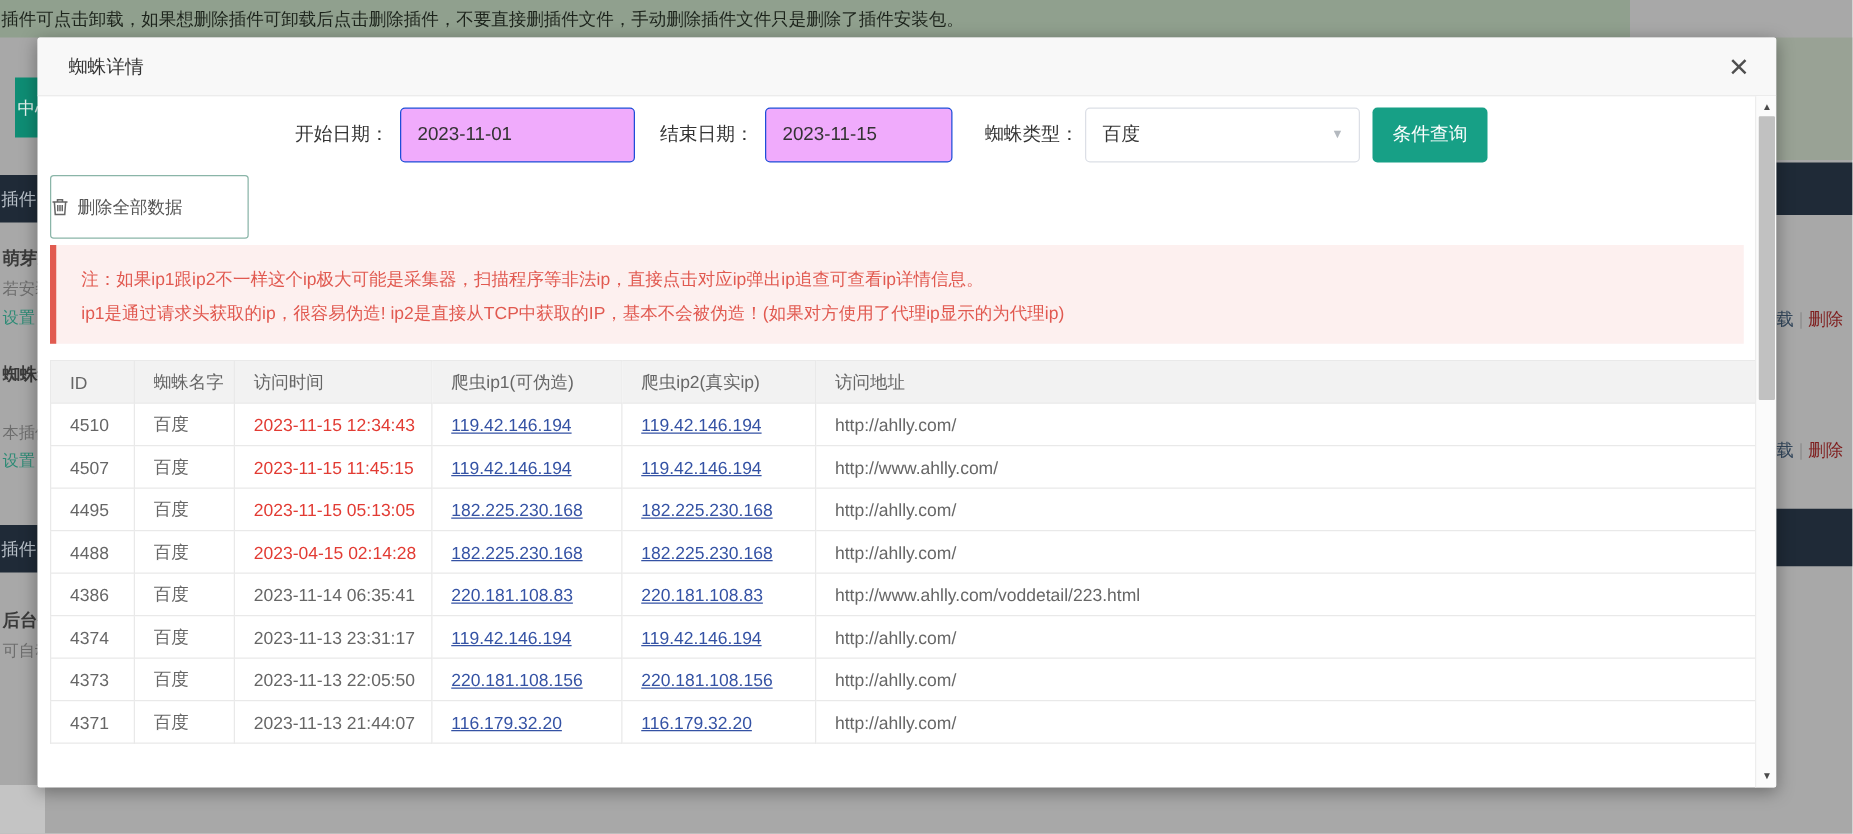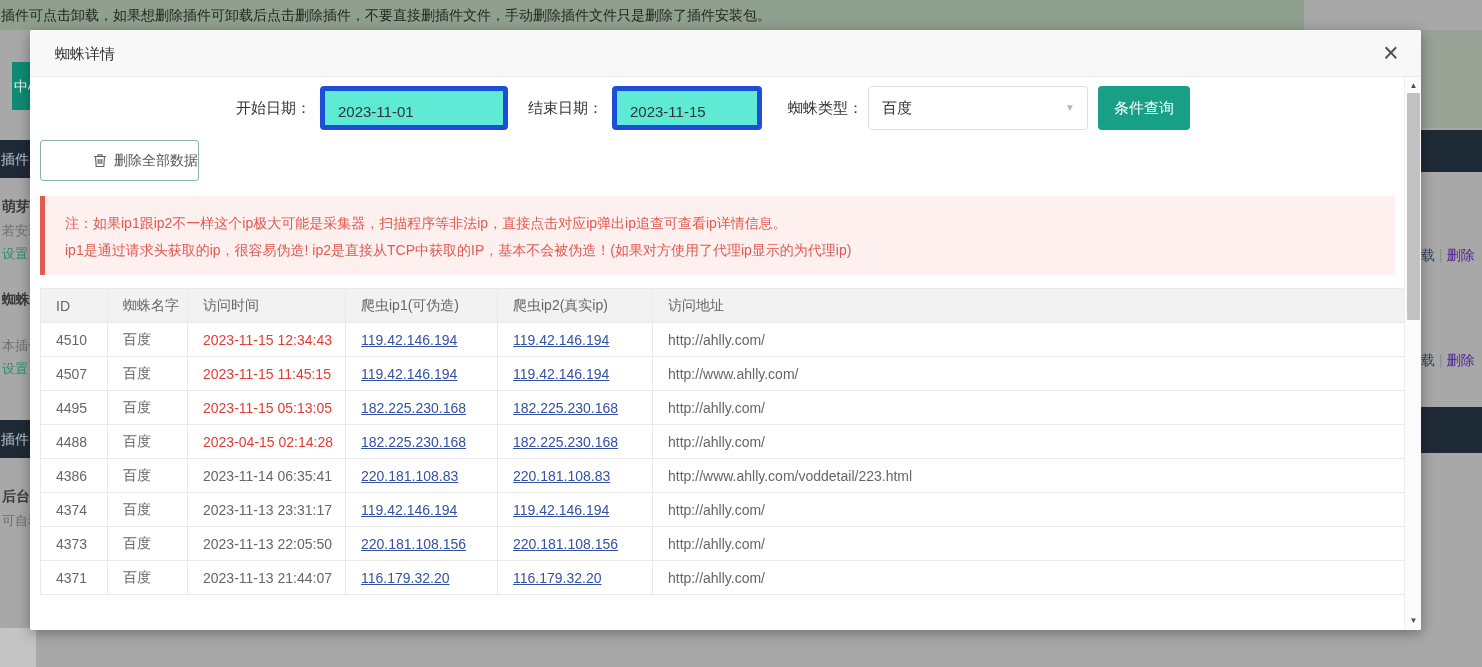--- a/index.html
+++ b/index.html
@@ -34,21 +34,21 @@
   .bd-navy-l2{left:0;top:420px;width:30px;height:38px;line-height:38px;padding-left:1px;}
   .bd-navy-r1{left:1421px;top:130px;width:61px;height:42px;}
   .bd-navy-r2{left:1421px;top:407px;width:61px;height:46px;}
   .bd-frag{left:2px;width:30px;white-space:nowrap;overflow:hidden;font-size:13px;z-index:1;}
   .bd-frag.strong{color:#3a3a3a;font-weight:bold;font-size:14px;}
   .bd-frag.dim{color:#6e6e6e;}
   .bd-frag.teal{color:#2e8b76;}
   .bd-action{left:1421px;width:61px;white-space:nowrap;overflow:hidden;font-size:14px;z-index:1;}
   .bd-action .u{color:#33475c;}
   .bd-action .sep{color:#8f8f8f;padding:0 4px;}
-  .bd-action .d{color:#4c1d95;}
+  .bd-action .d{color:#7f1d1d;}
   .bd-corner{left:0;top:628px;width:36px;height:39px;background:#c4c4c4;z-index:1;}
 
   
   .modal{
     left:30px;top:30px;width:1391px;height:600px;background:#ffffff;
     border-radius:2px;box-shadow:0 3px 14px rgba(0,0,0,.35);z-index:5;overflow:hidden;
   }
   .modal-header{
     position:absolute;left:0;top:0;width:100%;height:47px;background:#f8f8f8;
     border-bottom:1px solid #ececec;
@@ -58,41 +58,41 @@
     position:absolute;right:14px;top:8px;width:32px;height:32px;line-height:30px;text-align:center;
     font-size:27px;color:#4f4f4f;cursor:pointer;
   }
 
   
   .flabel{position:absolute;top:56px;height:44px;line-height:44px;font-size:15px;color:#333;}
   .lbl-start{left:206px;}
   .lbl-end{left:498px;text-align:center;}
   .lbl-type{left:758px;}
   .finput{
-    position:absolute;top:56px;height:44px;background:#5eead4;border:5px solid #1d4ed8;border-radius:4px;
+    position:absolute;top:56px;height:44px;background:#f0abfc;border:1px solid #1d4ed8;border-radius:4px;
     font-size:15px;color:#333;line-height:42px;padding-left:13px;cursor:text;
   }
   .in-start{left:290px;width:188px;}
   .in-end{left:582px;width:150px;}
   .fselect{
     position:absolute;top:56px;left:838px;width:220px;height:44px;background:#fff;border:1px solid #dcdfe6;
     border-radius:4px;font-size:15px;color:#333;line-height:42px;padding-left:13px;cursor:pointer;
   }
   .fselect .arrow{
     position:absolute;right:12px;top:0;line-height:42px;font-size:10px;color:#b4b9bf;
   }
   .query-btn{
     position:absolute;top:56px;left:1068px;width:92px;height:44px;background:var(--accent-green);
     border:none;border-radius:4px;color:#fff;font-size:15px;text-align:center;line-height:44px;cursor:pointer;
   }
 
   .delete-all-btn{
-    position:absolute;left:10px;top:110px;width:159px;height:41px;background:#fff;
+    position:absolute;left:10px;top:110px;width:159px;height:51px;background:#fff;
     border:1px solid #8ab5a8;border-radius:3px;color:#555;font-size:14px;
-    display:flex;align-items:center;justify-content:flex-end;gap:7px;cursor:pointer;
+    display:flex;align-items:center;justify-content:flex-start;gap:7px;cursor:pointer;
   }
   .trash-icon{width:14px;height:15px;display:inline-block;}
 
   .notice-box{
     position:absolute;left:10px;top:166px;width:1355px;height:79px;
     background:var(--notice-bg);border-left:5px solid var(--notice-border);
     padding:14px 0 0 20px;font-size:14px;color:var(--notice-red);line-height:27px;
   }
 
   

